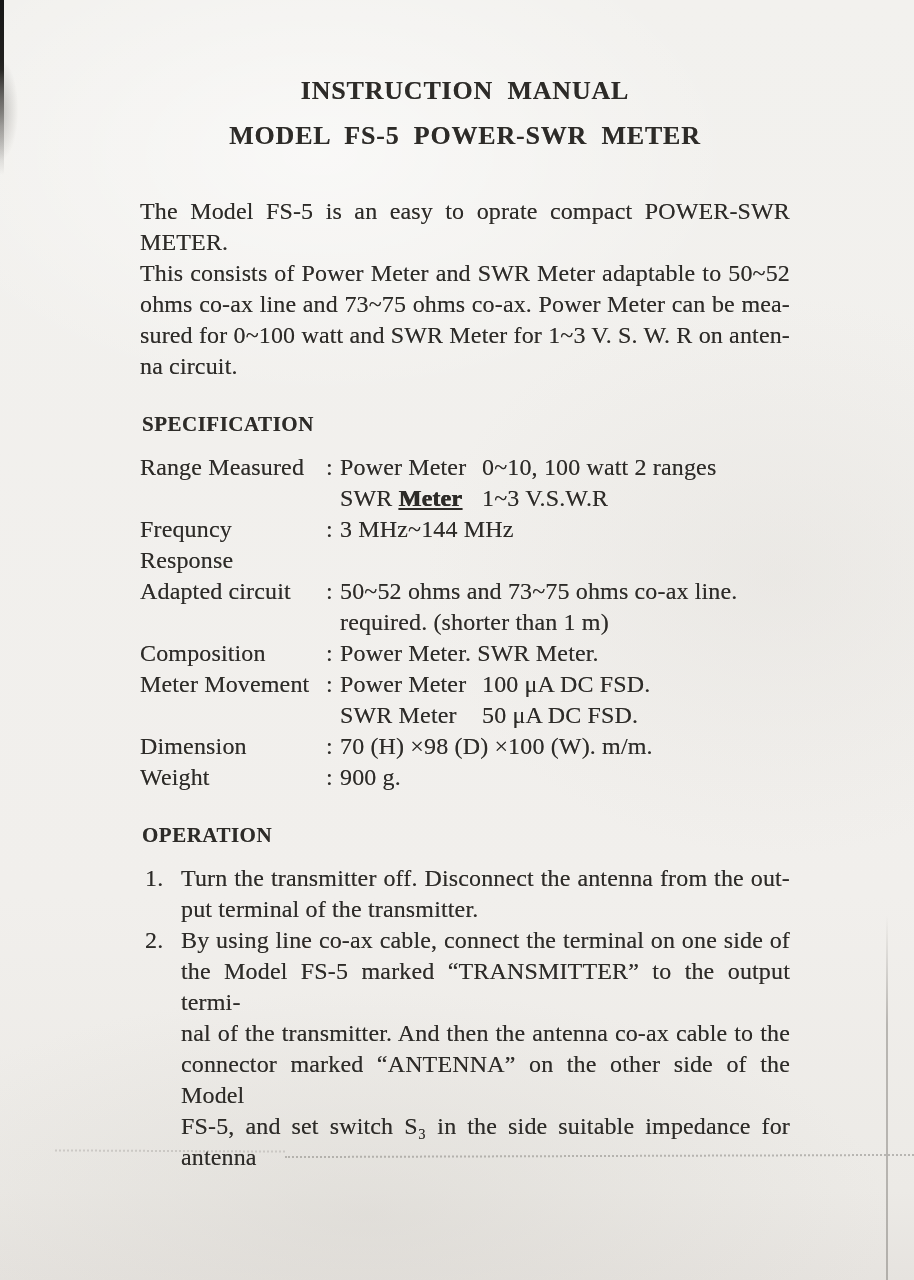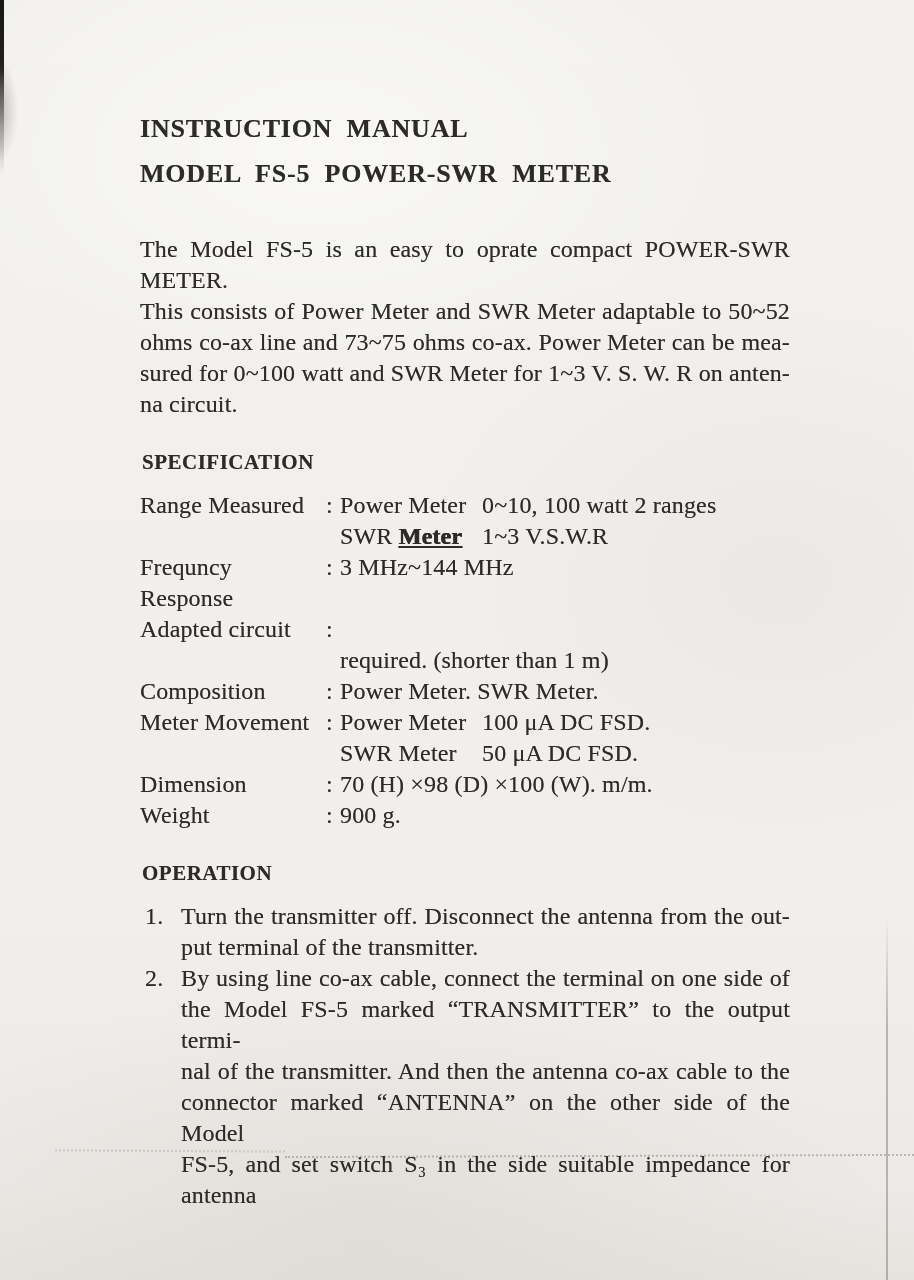--- a/index.html
+++ b/index.html
@@ -17,21 +17,21 @@
     font-family: "Liberation Serif", "DejaVu Serif", serif;
     color: #2d2b28;
   }
   .content {
     position: absolute;
     left: 140px;
     top: 0;
     width: 650px;
     text-shadow: 0 0 0.6px rgba(45,43,40,0.55);
   }
-  .doc-title { margin-top: 106px; text-align: left; }
+  .doc-title { margin-top: 68px; text-align: center; }
   .title-line {
     font-size: 26px;
     font-weight: bold;
     line-height: 45px;
     letter-spacing: 0.8px;
     word-spacing: 7px;
   }
   .intro { margin-top: 38px; }
   .bodyline {
     font-size: 24px;
@@ -122,20 +122,21 @@
 
       <div class="spec-line bodyline">
         <span class="spec-label">Frequncy Response</span>
         <span class="spec-colon">:</span>
         <span class="spec-value">3 MHz~144 MHz</span>
       </div>
 
       <div class="spec-line bodyline">
         <span class="spec-label">Adapted circuit</span>
         <span class="spec-colon">:</span>
+        <span class="spec-value">50~52 ohms and 73~75 ohms co-ax line.</span>
       </div>
       <div class="spec-line bodyline">
         <span class="spec-label"></span>
         <span class="spec-colon"></span>
       </div>
       <div class="spec-line bodyline">
         <span class="spec-label"></span>
         <span class="spec-colon"></span>
         <span class="spec-value">required. (shorter than 1 m)</span>
       </div>

